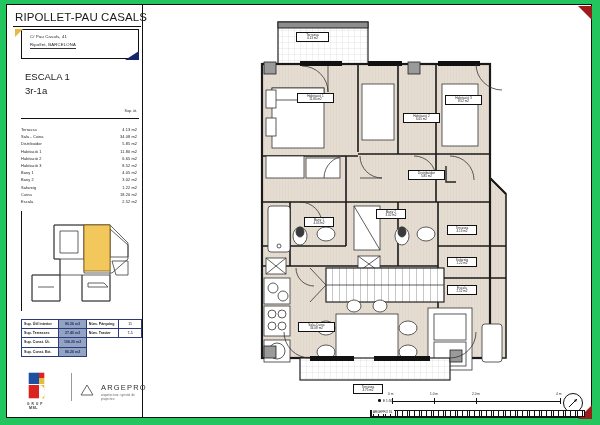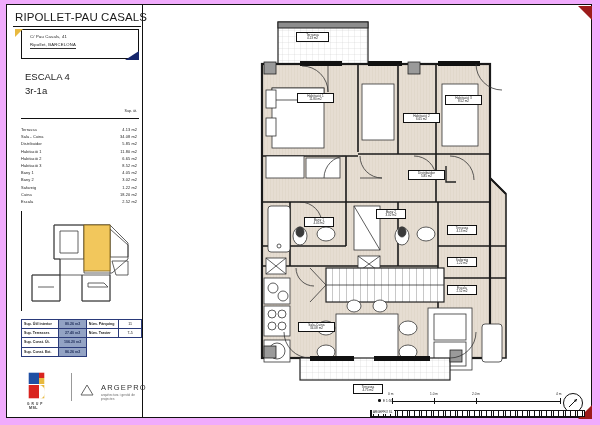--- a/index.html
+++ b/index.html
@@ -1,18 +1,18 @@
 <!DOCTYPE html>
 <html><head>
 <meta charset="utf-8">
 <style>
   html,body{margin:0;padding:0;background:#ffffff;}
   body{width:600px;height:425px;overflow:hidden;
        font-family:"Liberation Sans",sans-serif;color:#1a1a1a;}
-  #sheet{position:relative;width:600px;height:425px;background:#f0abfc;}
+  #sheet{position:relative;width:600px;height:425px;background:#22c55e;}
 
   
   .frame{position:absolute;left:6px;top:4px;width:586px;height:414px;
          border:1px solid #111;box-sizing:border-box;background:#fff;}
 
   
   .corner{position:absolute;width:0;height:0;}
   .corner.tr{right:8px;top:6px;border-top:14px solid #9c1b1b;border-left:14px solid transparent;}
   .corner.br{right:8px;bottom:6px;border-bottom:14px solid #9c1b1b;border-left:14px solid transparent;}
 
@@ -109,21 +109,21 @@
     <div class="proj-title">RIPOLLET-PAU CASALS</div>
     <div class="title-rule"></div>
 
     <div class="addrbox">
       <div class="l1">C/ Pau Casals, 41</div>
       <div class="l2">Ripollet, BARCELONA</div>
     </div>
     <div class="addr-tri-y"></div>
     <div class="addr-tri-b"></div>
 
-    <div class="escala">ESCALA 4</div>
+    <div class="escala">ESCALA 1</div>
     <div class="escala2">3r-1a</div>
 
     <div class="sched">
       <div class="hdr">
         <span>Sup. út.</span>
       </div>
       <table>
         <tbody id="sched-body">
             <tr class="sep">
               <td>Terrassa</td>

